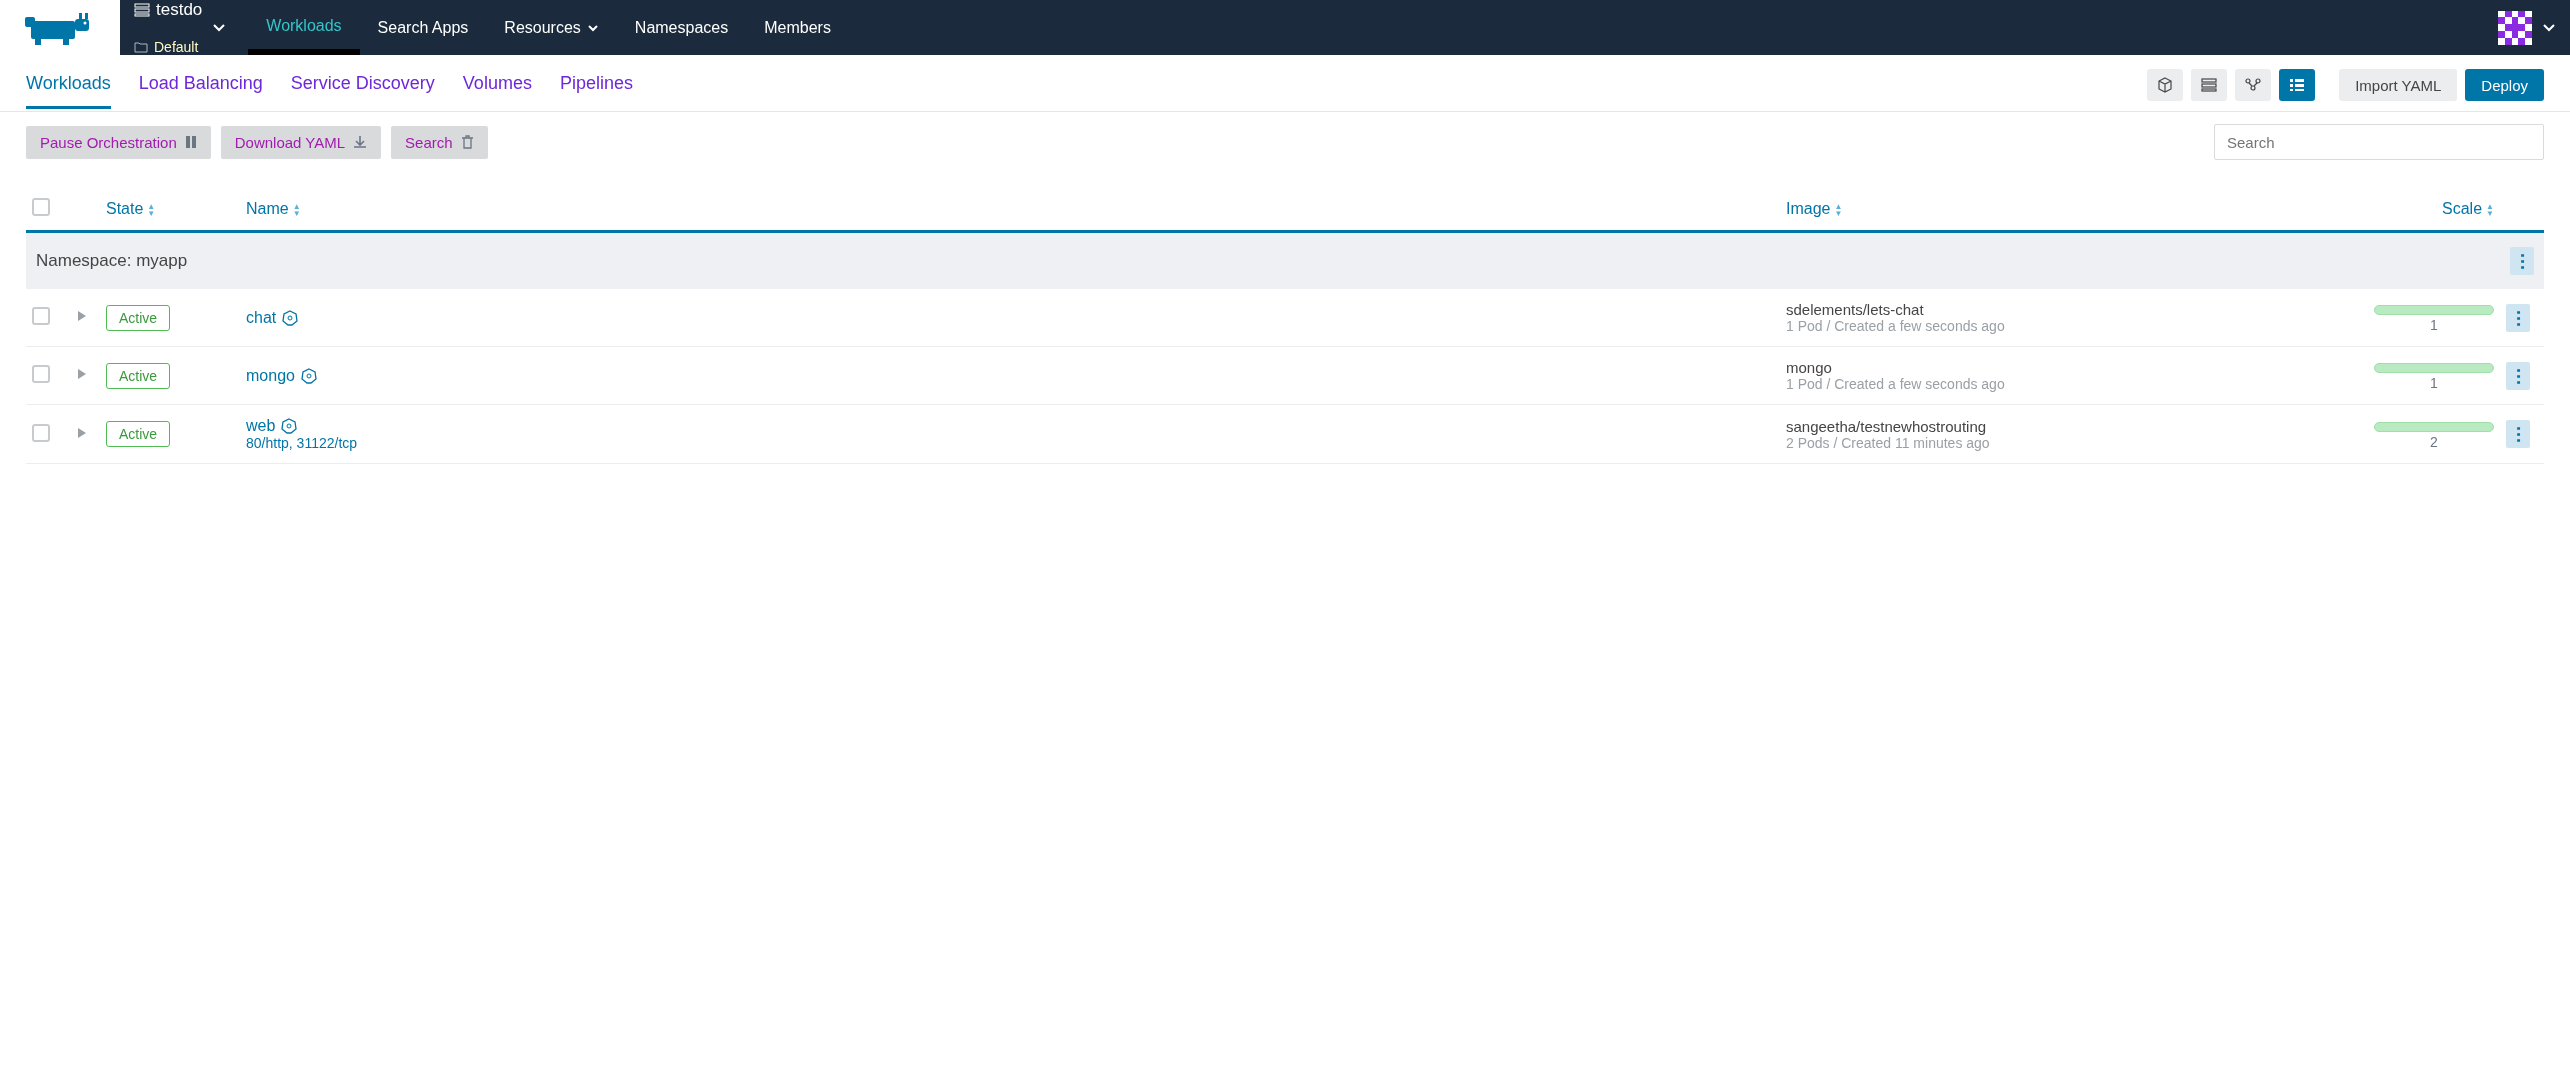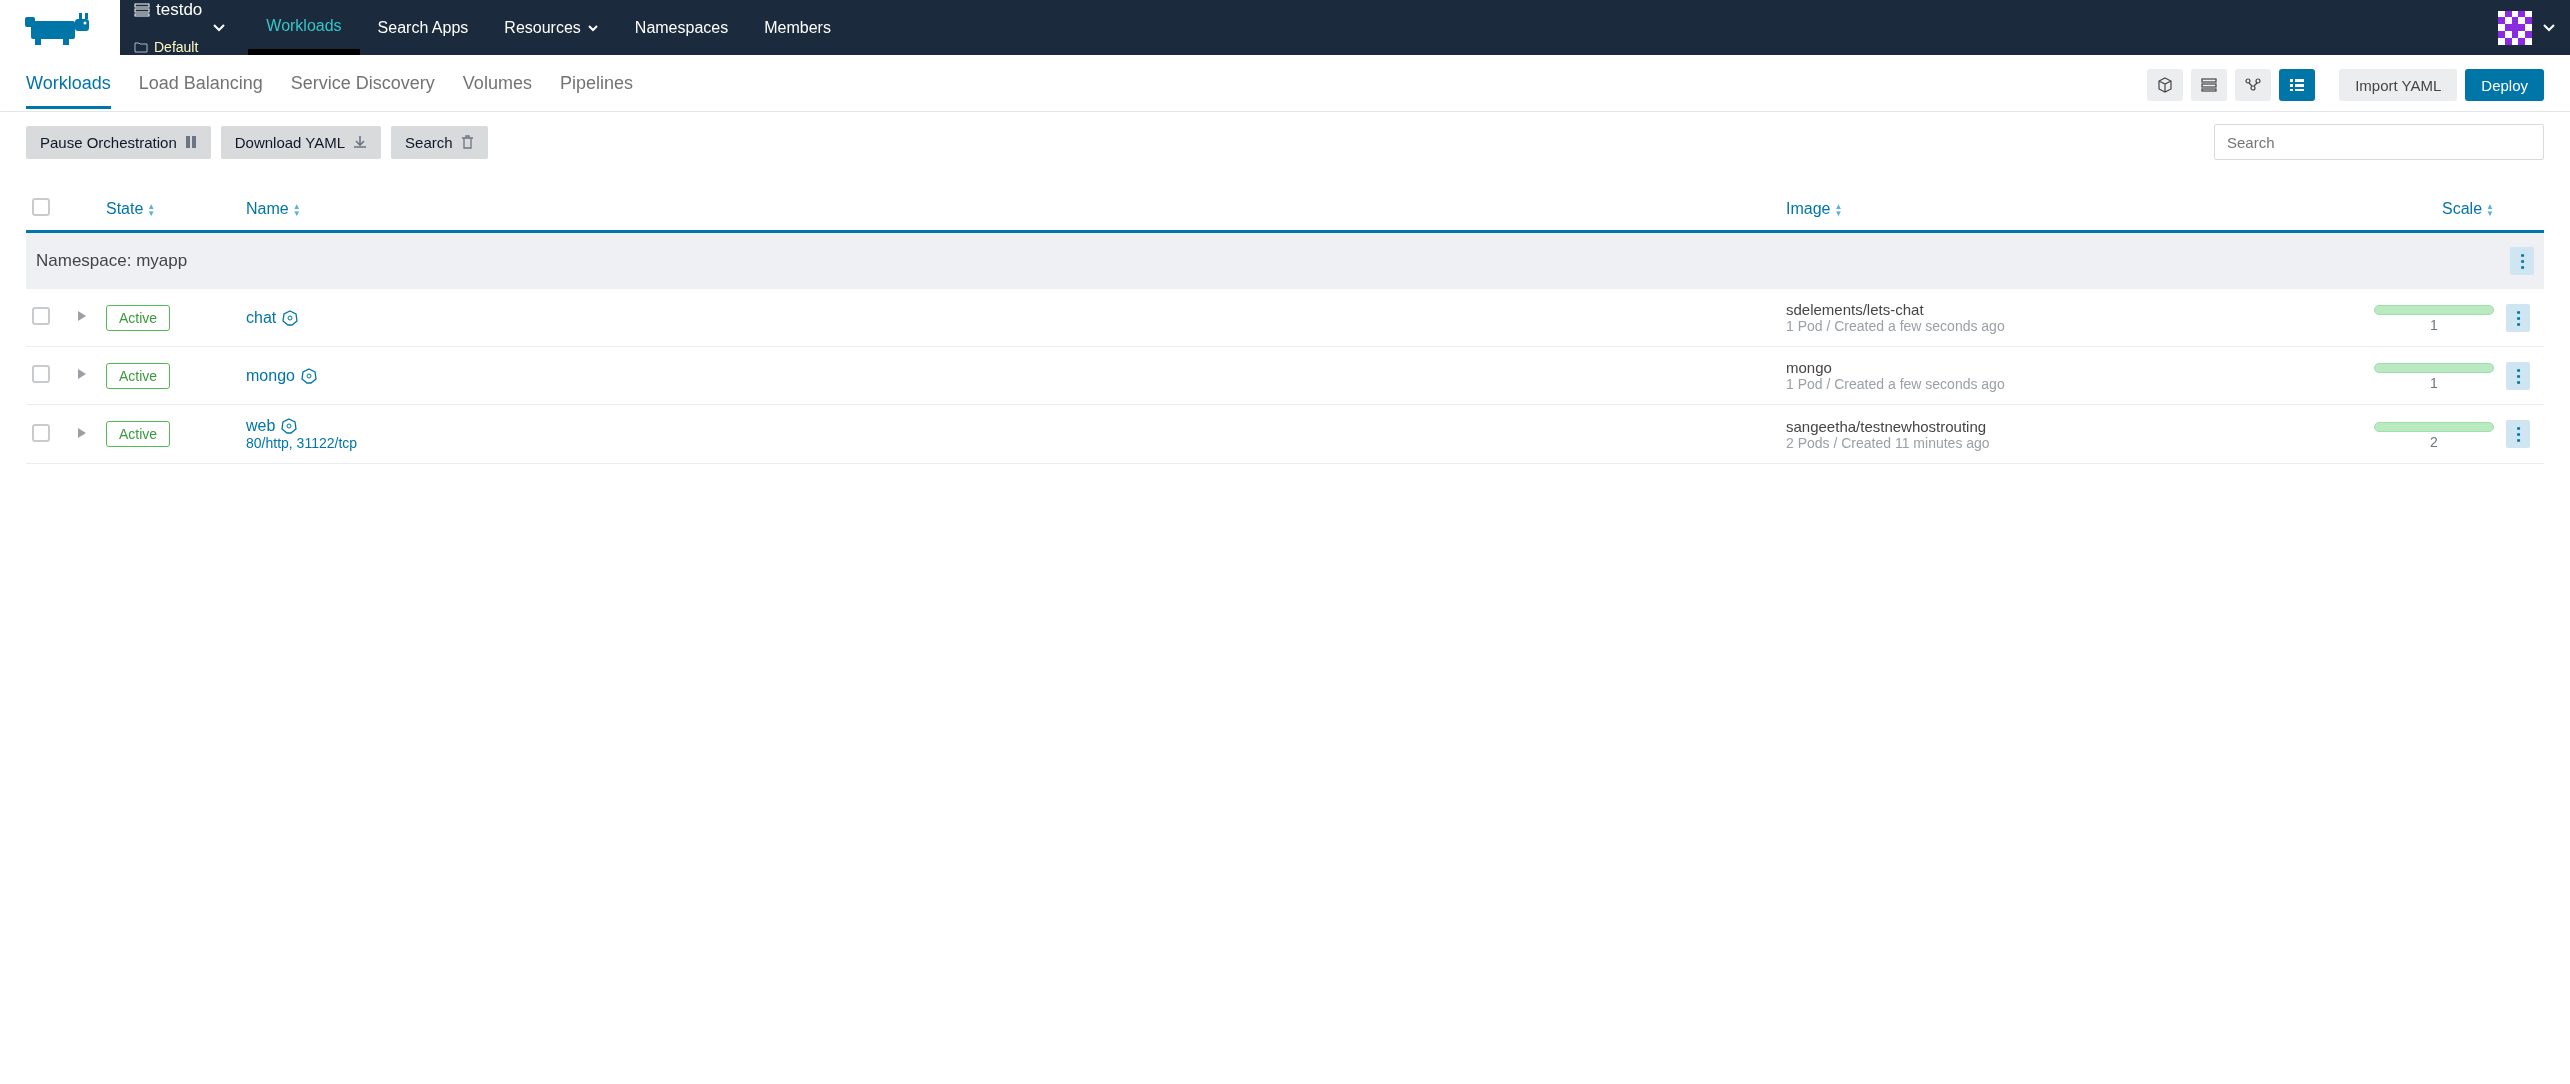--- a/index.html
+++ b/index.html
@@ -20,33 +20,33 @@
   .spacer { flex:1; }
   .user-block { display:flex; align-items:center; gap:10px; padding: 0 14px; cursor:pointer; }
   .avatar { width:34px; height:34px; background:#fff; display:grid; grid-template-columns:repeat(5,1fr); grid-template-rows:repeat(5,1fr);}
   .avatar div { background:transparent;}
   .avatar .p { background:#8a2be2;}
   .nav-caret { color:#fff; }
   
   
   .subnav { display:flex; align-items:center; padding: 14px 26px 0 26px; border-bottom:1px solid #e4e7ea; }
   .subtabs { display:flex; gap: 28px; }
-  .subtab { padding-bottom: 14px; font-size:18px; color:#737373; cursor:pointer; position:relative;}
+  .subtab { padding-bottom: 14px; font-size:18px; color:#6d28d9; cursor:pointer; position:relative;}
   .subtab.active { color:#0075a8; }
   .subtab.active::after { content:""; position:absolute; bottom:-1px; left:0; right:0; height:3px; background:#0075a8;}
   .sub-right { margin-left:auto; display:flex; align-items:center; gap:8px; padding-bottom:10px;}
   .icon-toggle { width:36px; height:32px; display:flex; align-items:center; justify-content:center; background:#ecedee; border-radius:3px; cursor:pointer; color:#454545;}
   .icon-toggle.active { background:#0075a8; color:#fff; }
   .btn { height:32px; padding:0 16px; border-radius:3px; display:inline-flex; align-items:center; font-size:15px; cursor:pointer; border:none;}
   .btn-secondary { background:#ecedee; color:#454545; }
   .btn-primary { background:#0075a8; color:#fff; }
   
   
   .actionbar { display:flex; padding: 12px 26px; align-items:center; gap:10px;}
-  .action-btn { background:#d8dadc; color:#0f172a; padding:8px 14px; border-radius:2px; display:inline-flex; align-items:center; gap:8px; font-size:15px; cursor:pointer;}
+  .action-btn { background:#d8dadc; color:#a21caf; padding:8px 14px; border-radius:2px; display:inline-flex; align-items:center; gap:8px; font-size:15px; cursor:pointer;}
   .action-spacer { flex:1;}
   .search-box { width:330px; }
   .search-box input { width:100%; height:36px; border:1px solid #d8dadc; border-radius:2px; padding:0 12px; font-size:15px;}
   
   
   .wl-table { width: calc(100% - 52px); margin: 16px 26px; border-collapse: collapse; }
   .wl-table thead th { text-align:left; padding: 10px 6px; font-weight:500; font-size:16px; color:#0075a8; border-bottom: 3px solid #0075a8; cursor:pointer; }
   .th-check { width:44px;}
   .th-expand { width:30px;}
   .th-state { width:140px;}

